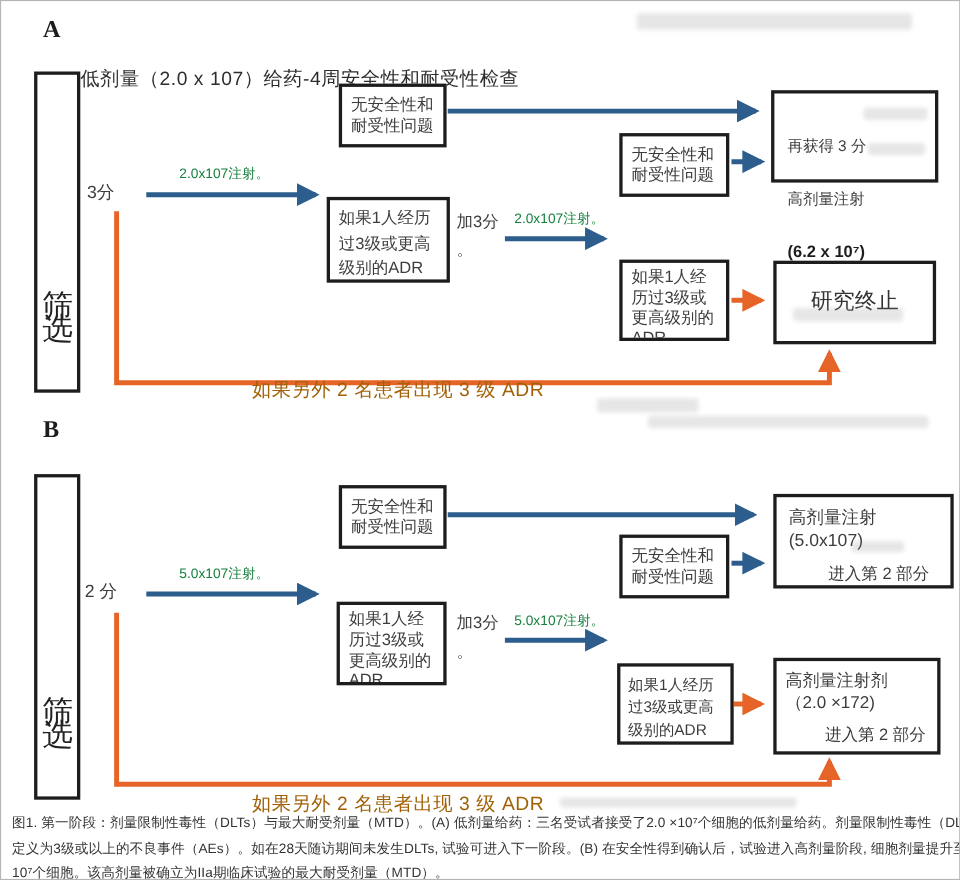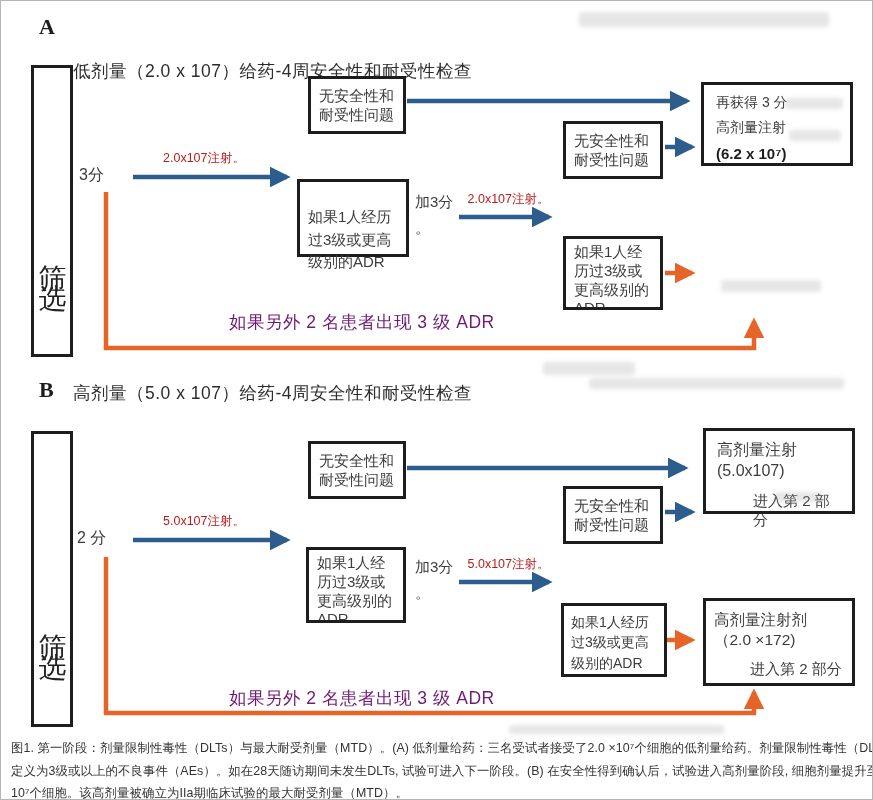--- a/index.html
+++ b/index.html
@@ -15,28 +15,28 @@
   .abs{position:absolute;box-sizing:border-box;z-index:2;}
   .panel-letter{font-family:"Liberation Serif","DejaVu Serif",serif;font-weight:bold;font-size:22px;color:#1d1d1d;}
   .panel-title{font-size:17.5px;color:#2d2d2d;letter-spacing:.5px;}
   .node{border:3px solid #1d1d1d;background:#fff;font-size:15px;line-height:1.28;color:#3d3d3d;}
   .screen-box{width:42px;}
   .screen-label{
     position:absolute;left:50%;top:68%;transform:translate(-50%,-50%);
     writing-mode:vertical-rl;text-orientation:upright;
     font-size:28px;letter-spacing:20px;color:#222;white-space:nowrap;
   }
-  .pad{padding:24px 8px;}
+  .pad{padding:6px 8px;}
   .flex-c{display:flex;align-items:center;}
   .clip{overflow:hidden;}
-  .small-label{font-size:12.5px;color:#b91c1c;}
+  .small-label{font-size:12.5px;color:#15803d;}
   .score{font-size:16px;color:#3c3c3c;text-align:center;}
   .plus{font-size:15px;white-space:pre-line;line-height:1.7;color:#3c3c3c;}
-  .big-label{font-size:17.5px;color:#701a75;letter-spacing:.5px;}
-  .reward-line{font-size:14px;margin-bottom:7px;}
+  .big-label{font-size:17.5px;color:#a16207;letter-spacing:.5px;margin-top:32px;}
+  .reward-line{font-size:14px;margin-bottom:7px;margin-top:30px;}
   .reward-bold{font-size:15px;font-weight:bold;color:#1d1d1d;margin-bottom:0;}
   .terminate{font-size:20px;color:#333;}
   .result-line1{font-size:15.5px;line-height:1.3;}
   .result-line2{font-size:15px;margin-top:9px;margin-left:36px;}
   .caption{font-size:12.4px;line-height:1.82;color:#333;white-space:nowrap;letter-spacing:.1px;}
   .ghost{
     position:absolute;z-index:2;border-radius:3px;
     background:rgba(150,150,150,.24);filter:blur(2px);
   }
 </style>
@@ -99,25 +99,27 @@
   <div class="abs node clip" style="left: 562px; top: 235px; width: 100px; height: 74px; padding: 4px 8px; line-height: 1.25; border-color: rgb(29, 29, 29);">
     <span>如果1人经历过3级或更高级别的ADR</span>
   </div>
 
   <div class="abs node" style="left: 700px; top: 81px; width: 152px; height: 84px; padding: 9px 12px; border-color: rgb(29, 29, 29);">
     <div class="reward-line">再获得 3 分</div>
     <div class="reward-line">高剂量注射</div>
     <div class="reward-line reward-bold">(6.2 x 10⁷)</div>
   </div>
 
+  <div class="abs node flex-c" style="left: 702px; top: 236px; width: 148px; height: 76px; justify-content: center; border-color: rgb(29, 29, 29);">
+    <span class="terminate">研究终止</span>
+  </div>
 
   <div class="abs big-label" style="left:228px;top:309px;">如果另外 2 名患者出现 3 级 ADR</div>
 
   <div class="abs panel-letter" style="left:38px;top:376px;">B</div>
-  <div class="abs panel-title" style="left:72px;top:380px;">高剂量（5.0 x 107）给药-4周安全性和耐受性检查</div>
 
   <div class="abs node screen-box" style="left: 30px; top: 430px; height: 296px; border-color: rgb(29, 29, 29);">
     <span class="screen-label">筛选</span>
   </div>
 
   <div class="abs score" style="left:76px;top:527px;">2 分</div>
   <div class="abs small-label" style="left:148px;top:512px;width:110px;text-align:center;">5.0x107注射。</div>
 
   <div class="abs node flex-c pad" style="left: 307px; top: 440px; width: 98px; height: 58px; border-color: rgb(29, 29, 29);">
     <span>无安全性和耐受性问题</span>
@@ -132,21 +134,21 @@
   <div class="abs small-label" style="left:455px;top:555px;width:105px;text-align:center;">5.0x107注射。</div>
 
   <div class="abs node flex-c pad" style="left: 562px; top: 485px; width: 100px; height: 58px; border-color: rgb(29, 29, 29);">
     <span>无安全性和耐受性问题</span>
   </div>
 
   <div class="abs node" style="left: 560px; top: 602px; width: 106px; height: 74px; padding: 6px 7px; font-size: 14px; line-height: 1.45; border-color: rgb(29, 29, 29);">
     <span>如果1人经历过3级或更高级别的ADR</span>
   </div>
 
-  <div class="abs node" style="left: 702px; top: 427px; width: 152px; height: 86px; padding: 9px 11px; border-color: rgb(29, 29, 29);">
+  <div class="abs node" style="left: 702px; top: 448px; width: 164px; height: 86px; padding: 9px 11px; border-color: rgb(29, 29, 29);">
     <div class="result-line1" style="font-size:16px;">高剂量注射(5.0x107)</div>
     <div class="result-line2">进入第 2 部分</div>
   </div>
 
   <div class="abs node" style="left: 702px; top: 597px; width: 152px; height: 88px; padding: 9px 8px; border-color: rgb(29, 29, 29);">
     <div class="result-line1">高剂量注射剂（2.0 ×172)</div>
     <div class="result-line2">进入第 2 部分</div>
   </div>
 
   <div class="abs big-label" style="left:228px;top:685px;">如果另外 2 名患者出现 3 级 ADR</div>

